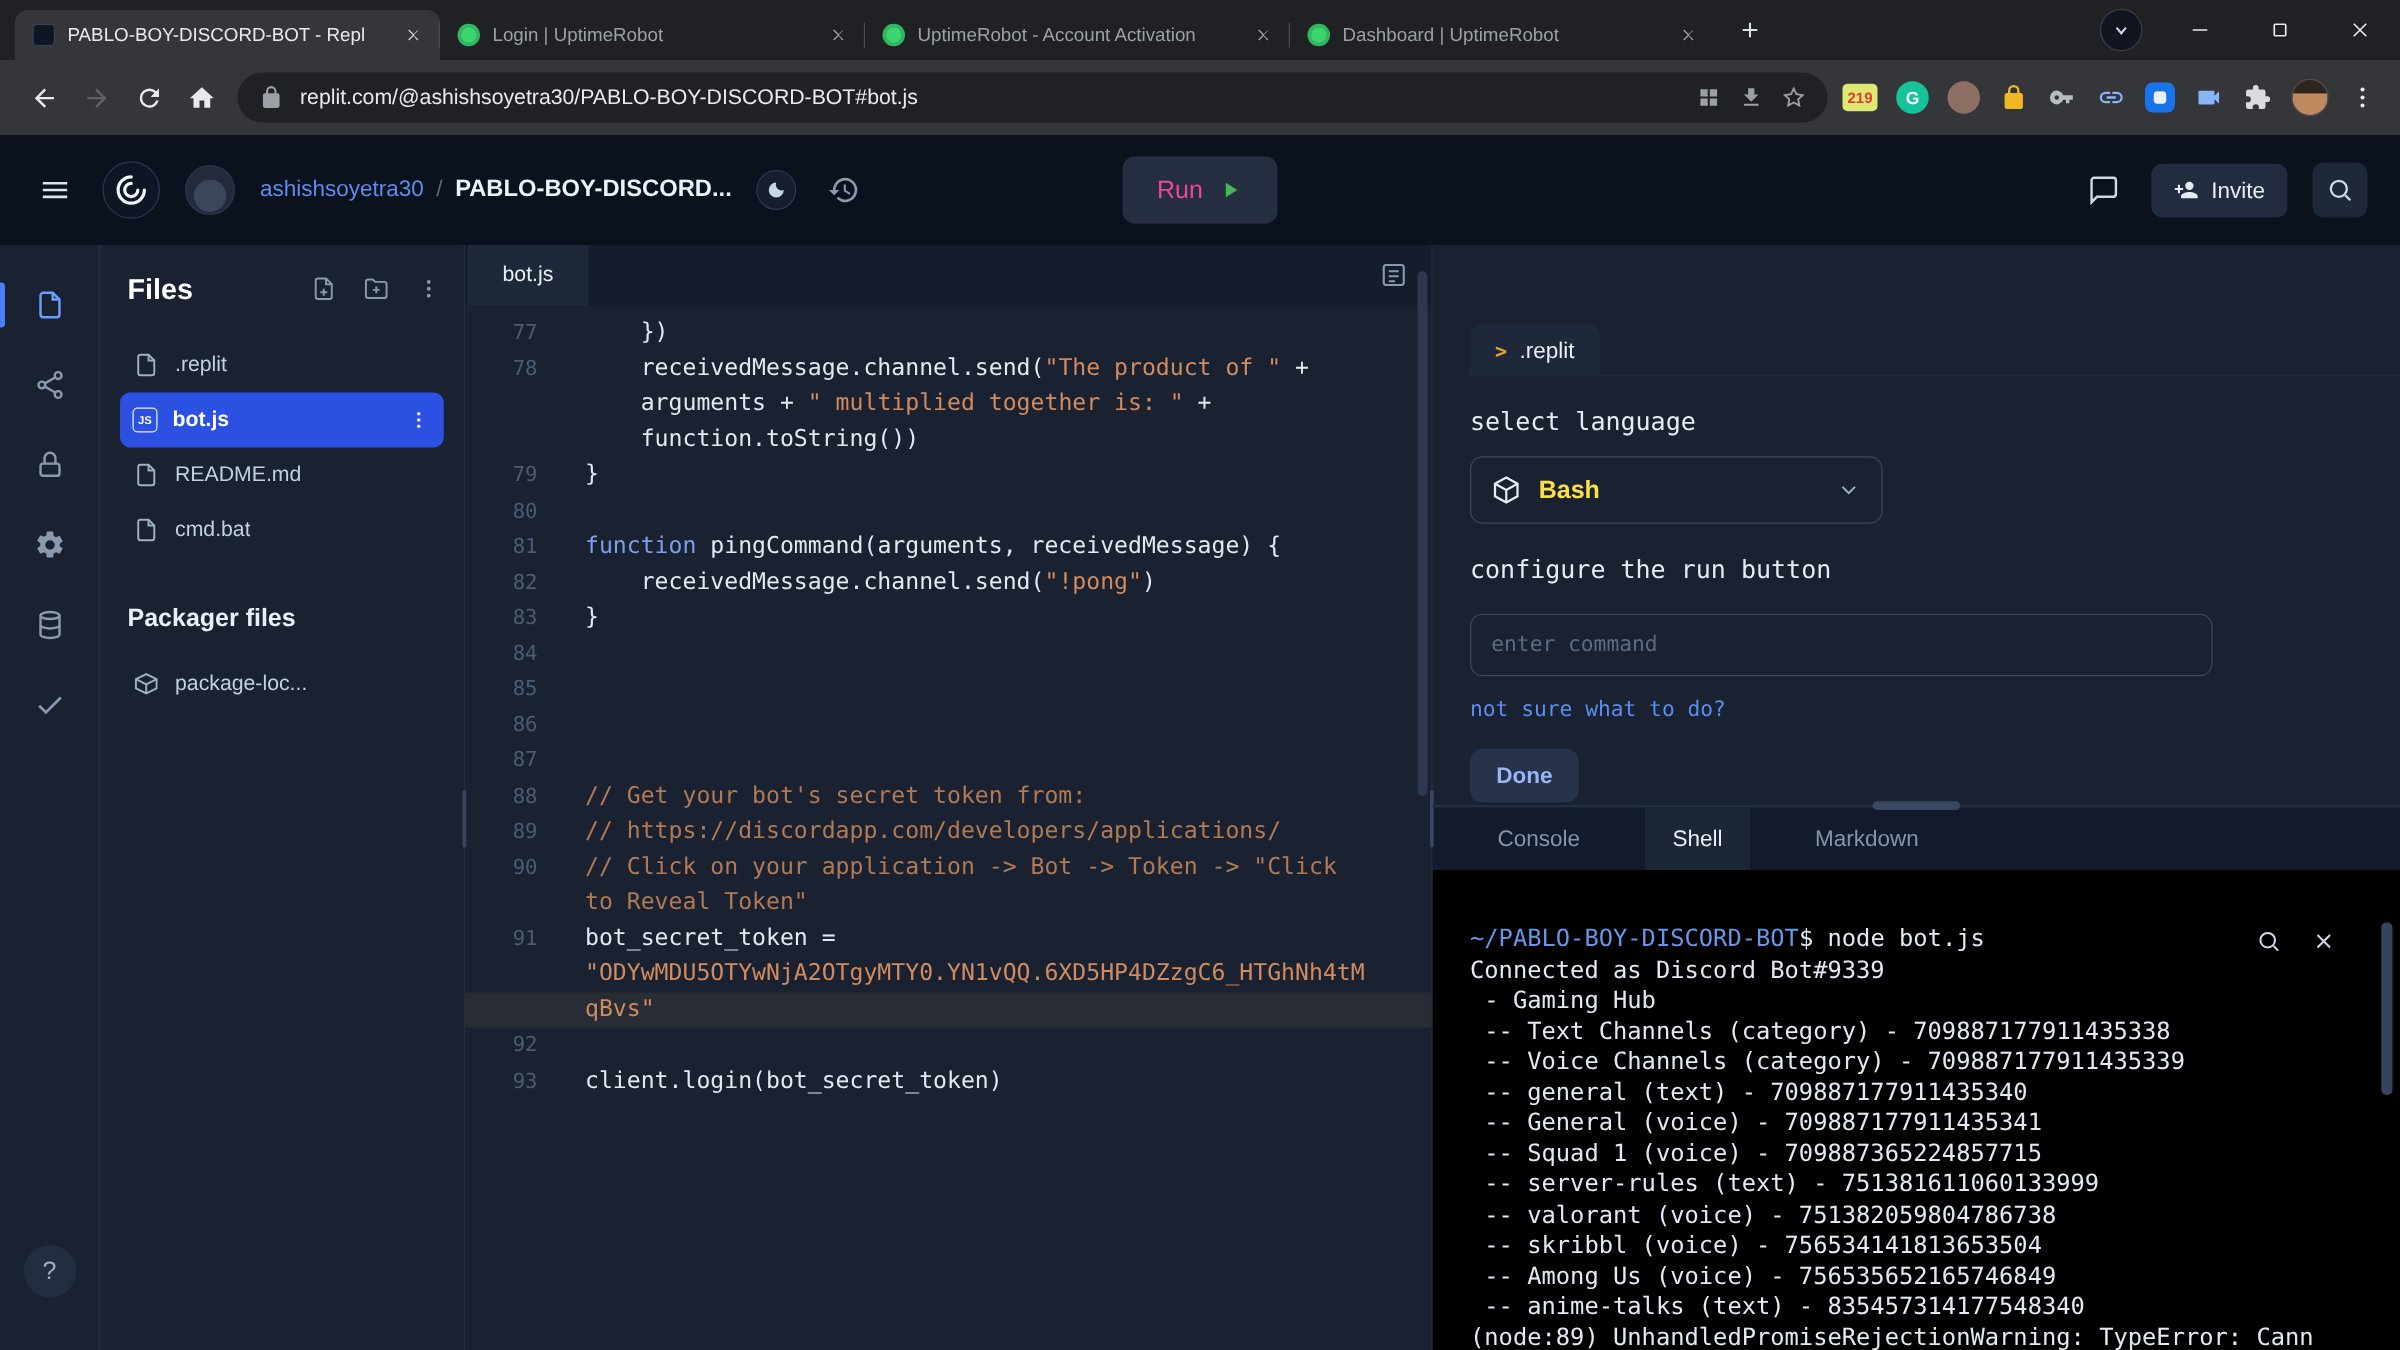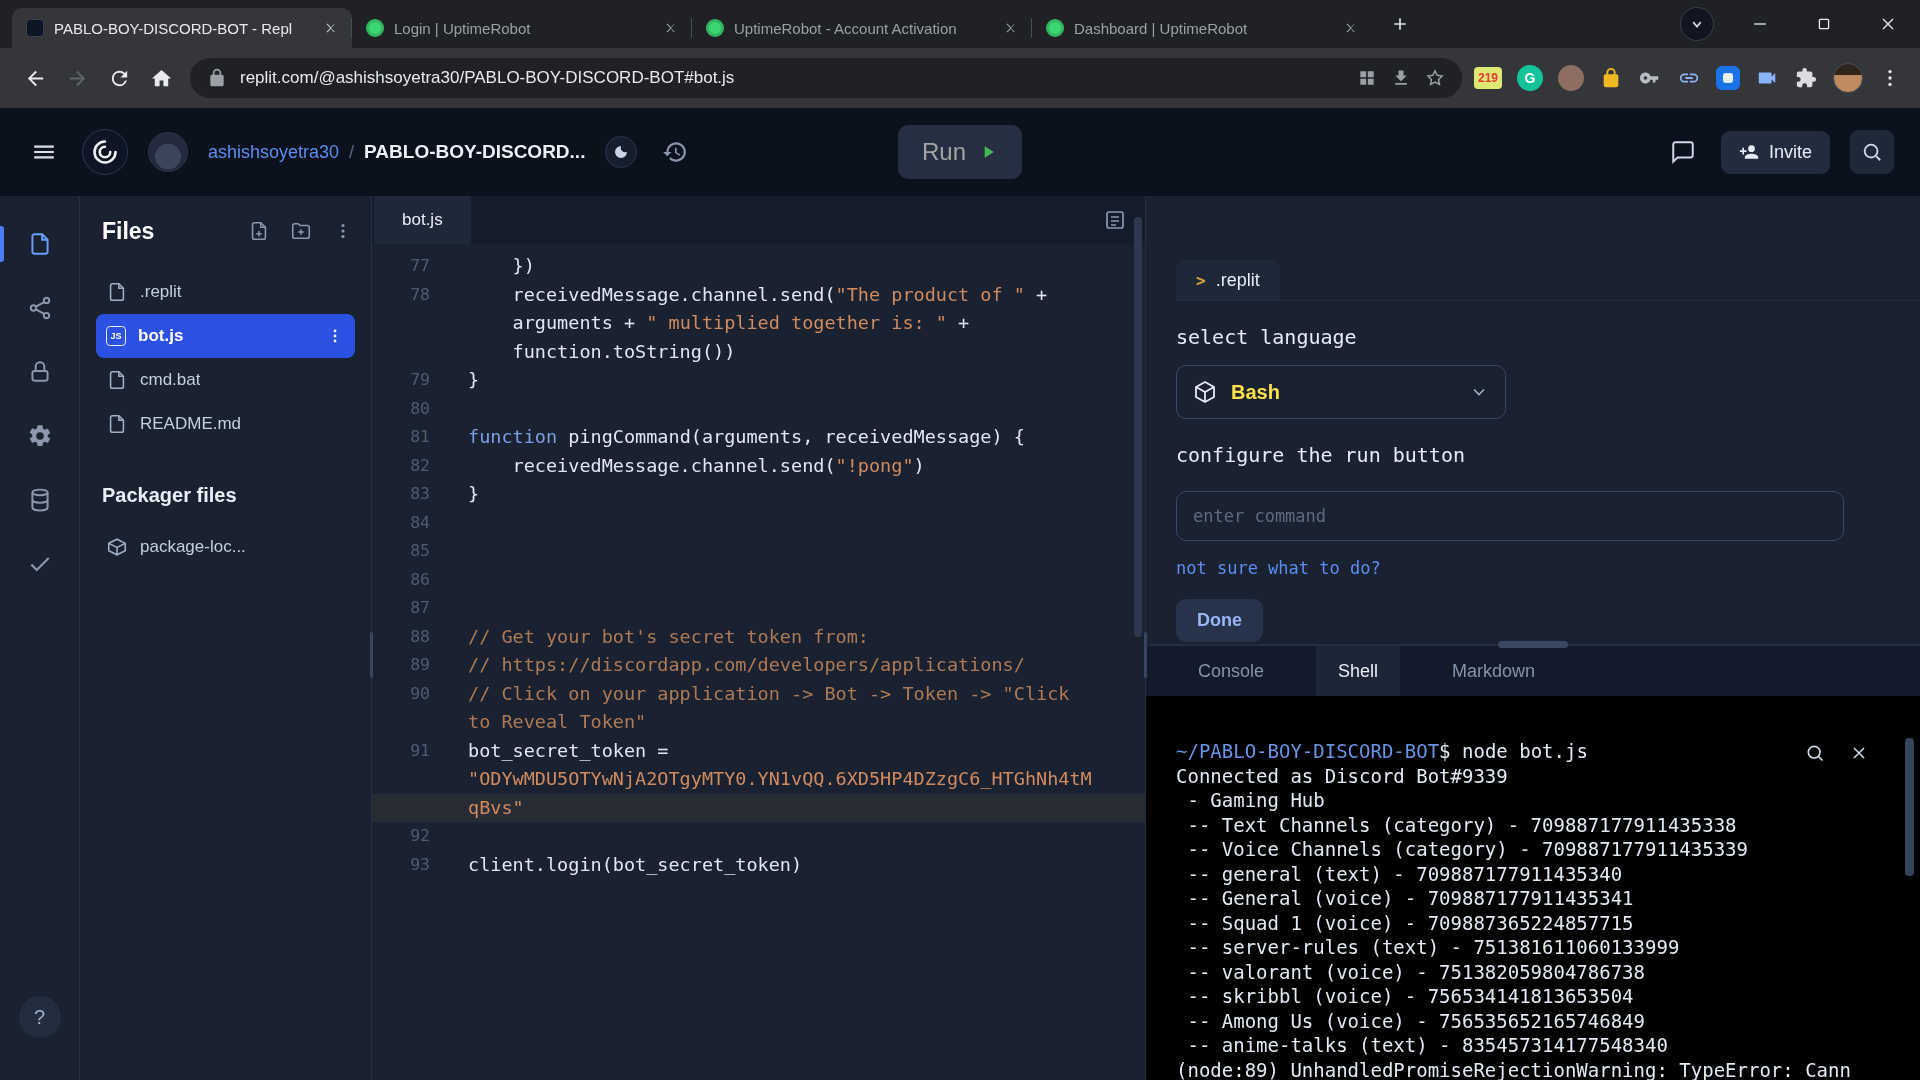--- a/index.html
+++ b/index.html
@@ -57,21 +57,21 @@
   .replit-logo { width:46px; height:46px; border-radius:50%; background:#0e1626; border:1px solid #2b3850; display:flex; align-items:center; justify-content:center; }
   .replit-logo svg { width:28px; height:28px; }
   .user-avatar { width:40px; height:40px; border-radius:50%; background:radial-gradient(circle at 50% 62%, #3c4559 0 42%, #222a3c 43%); border:1px solid #2b3850; }
   .breadcrumb { display:flex; align-items:baseline; gap:10px; white-space:nowrap; }
   .bc-user { color:var(--link-blue,#5b8def); font-size:18px; }
   .bc-sep { color:#5c6980; font-size:18px; }
   .bc-repl { color:#edf1f8; font-size:19px; font-weight:bold; }
   .vis-badge { width:32px; height:32px; border-radius:50%; background:#161e2e; border:1px solid #2b3850; display:flex; align-items:center; justify-content:center; }
   .vis-badge svg { width:16px; height:16px; }
   .run-btn { position:absolute; left:50%; top:17px; transform:translateX(-50%); width:124px; height:54px; background:#262f42; border:none; border-radius:10px; display:flex; align-items:center; justify-content:center; gap:12px; cursor:pointer; }
-  .run-label { color:#a3a3a3; font-size:24px; }
+  .run-label { color:#ec4899; font-size:20px; }
   .run-btn .play { width:20px; height:20px; fill:var(--play-green,#45b854); }
   .rh-right { margin-left:auto; display:flex; align-items:center; gap:20px; }
   .invite-btn { display:flex; align-items:center; gap:10px; background:#232c3e; border:none; border-radius:9px; padding:11px 18px; color:#e8edf5; font-size:18px; cursor:pointer; }
   .invite-btn svg { width:20px; height:20px; }
   .search-btn { width:44px; height:44px; border-radius:9px; background:#1f2838; display:flex; align-items:center; justify-content:center; }
   .search-btn svg { width:22px; height:22px; }
 
   
   .main { flex:1; display:flex; background:var(--c-bg,#1a2231); min-height:0; }
 
@@ -117,21 +117,21 @@
   .right { width:774px; flex:none; display:flex; flex-direction:column; min-width:0; }
   .config { height:448px; flex:none; padding-left:30px; }
   .config-tabrow { height:105px; border-bottom:1px solid #222c3f; display:flex; align-items:flex-end; }
   .rtab { height:40px; padding:0 20px; background:#1e2838; border-radius:8px 8px 0 0; display:flex; align-items:center; gap:10px; color:#e9eef7; font-size:18px; }
   .prompt-glyph { color:#e0a43b; font-family:"DejaVu Sans Mono", monospace; font-weight:bold; font-size:16px; }
   .cfg-label { font-family:"DejaVu Sans Mono", monospace; font-size:20px; color:#e6ecf6; margin-top:24px; }
   .lang-select { margin-top:16px; width:330px; height:54px; border:1px solid #3b4662; border-radius:10px; display:flex; align-items:center; gap:14px; padding:0 16px; }
   .cube svg { width:24px; height:24px; }
   .lang-val { color:#fde047; font-size:20px; font-weight:bold; flex:1; }
   .chev svg { width:20px; height:20px; }
-  .cmd-input { display:block; margin-top:24px; width:668px; height:50px; background:transparent; border:1px solid #3b4662; border-radius:10px; padding:0 16px; font-family:"DejaVu Sans Mono", monospace; font-size:17px; color:#dfe6f2; }
+  .cmd-input { display:block; margin-top:24px; width:594px; height:50px; background:transparent; border:1px solid #3b4662; border-radius:10px; padding:0 16px; font-family:"DejaVu Sans Mono", monospace; font-size:17px; color:#dfe6f2; }
   .cmd-input::placeholder { color:#5d6b82; }
   .cfg-link { margin-top:17px; font-family:"DejaVu Sans Mono", monospace; font-size:17px; color:var(--link-blue,#5b8def); width:max-content; }
   .done-btn { margin-top:21px; background:#27324b; color:#9ab5f5; border:none; border-radius:10px; padding:11px 21px; font-size:18px; font-weight:bold; cursor:pointer; display:block; }
 
   .hdivider { height:2px; background:#242e42; position:relative; flex:none; }
   .hdivider::after { content:""; position:absolute; left:50%; top:-3px; transform:translateX(-50%); width:70px; height:7px; border-radius:4px; background:#3a4760; }
 
   .console { flex:1; display:flex; flex-direction:column; background:#000000; min-height:0;gap:30px; }
   .ctabs { height:50px; flex:none; background:#121a2b; display:flex; align-items:stretch; padding-left:30px; gap:30px; }
   .ctab { padding:0 22px; font-size:18px; color:#8494ab; display:flex; align-items:center; }
@@ -447,30 +447,30 @@
               </svg>
             </span>
           </div>
           <div class="file-row">
             <span class="ficon">
               <svg viewBox="0 0 24 24" fill="none" stroke="#9fb0c4" stroke-width="1.7">
                 <path d="M14 3H7a2 2 0 0 0-2 2v14a2 2 0 0 0 2 2h10a2 2 0 0 0 2-2V8z"></path>
                 <path d="M14 3v5h5"></path>
               </svg>
             </span>
-            <span class="fname">cmd.bat</span>
+            <span class="fname">README.md</span>
           </div>
           <div class="file-row">
             <span class="ficon">
               <svg viewBox="0 0 24 24" fill="none" stroke="#9fb0c4" stroke-width="1.7">
                 <path d="M14 3H7a2 2 0 0 0-2 2v14a2 2 0 0 0 2 2h10a2 2 0 0 0 2-2V8z"></path>
                 <path d="M14 3v5h5"></path>
               </svg>
             </span>
-            <span class="fname">README.md</span>
+            <span class="fname">cmd.bat</span>
           </div>
         </div>
       <div class="packager-title">Packager files</div>
       <div id="packager-list">
           <div class="file-row">
             <span class="ficon">
               <svg viewBox="0 0 24 24" fill="none" stroke="#9fb0c4" stroke-width="1.7">
                 <path d="M21 8l-9-4.5L3 8v8l9 4.5L21 16z"></path>
                 <path d="M3 8l9 4.5L21 8M12 12.5V21"></path>
               </svg>

